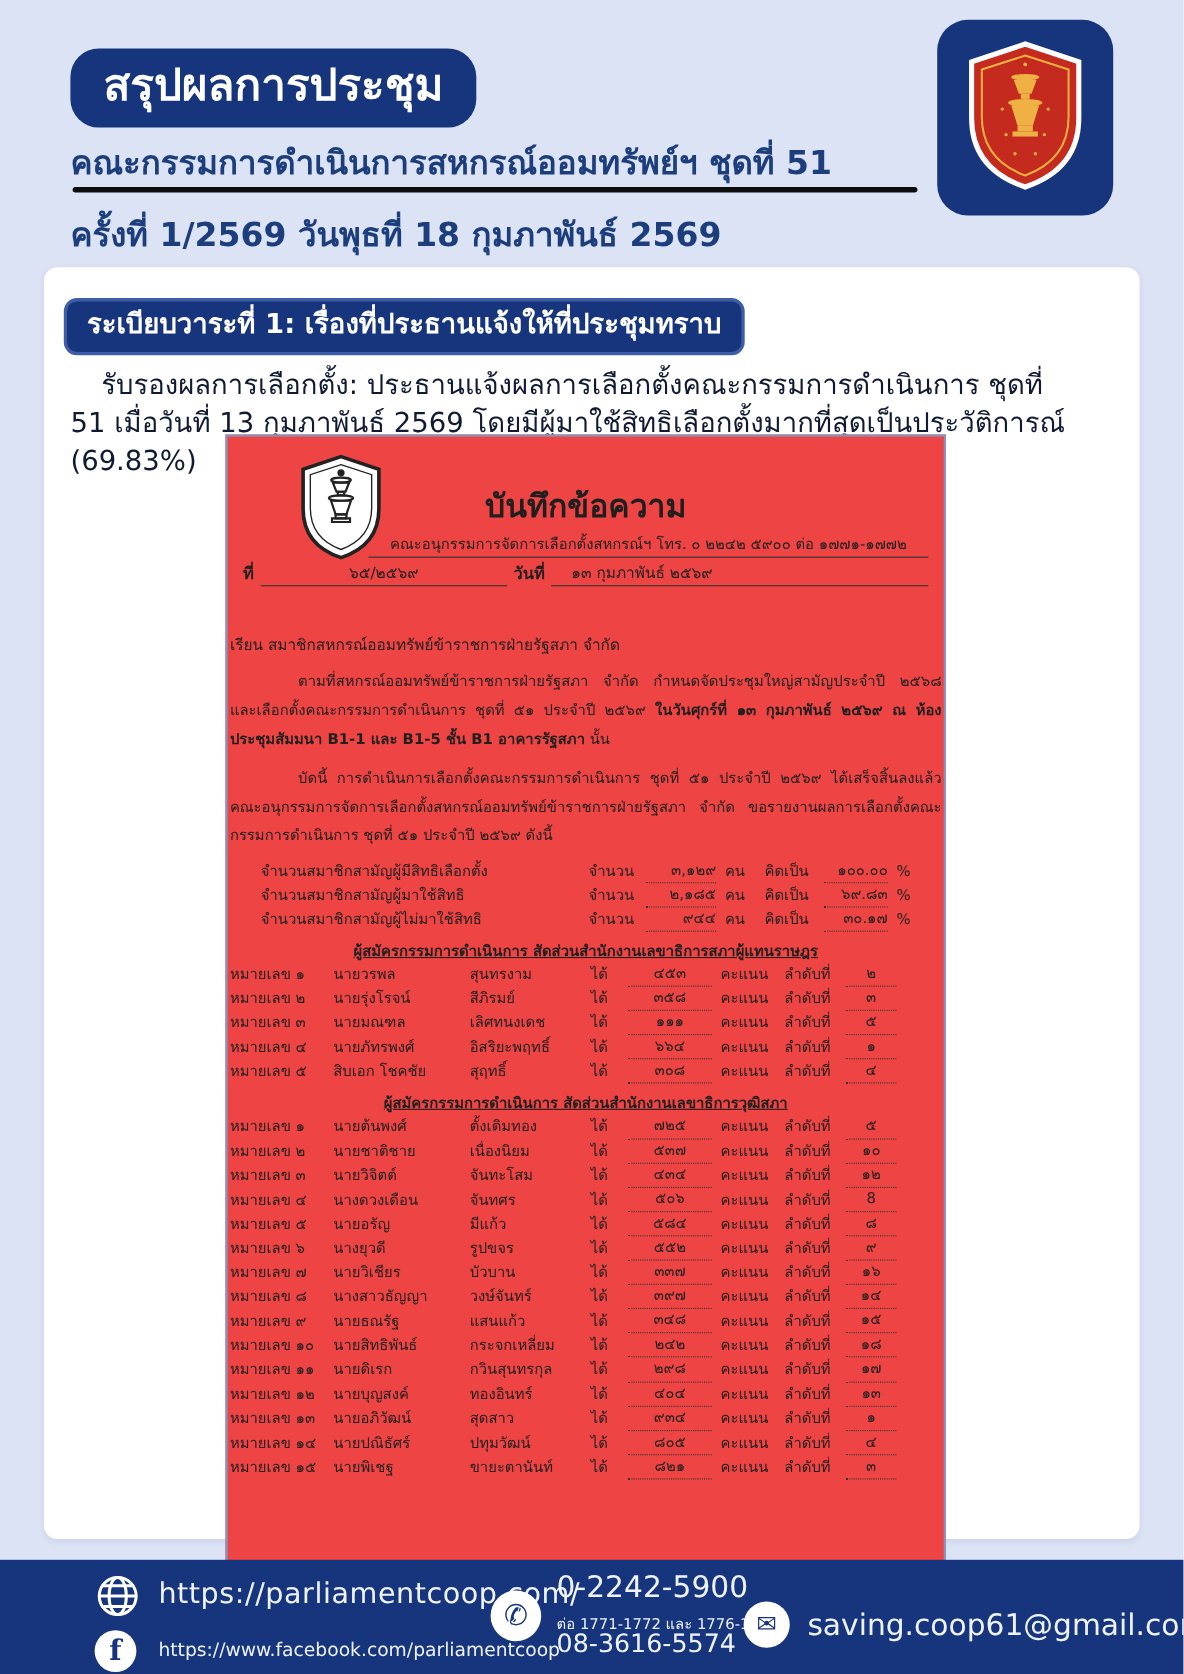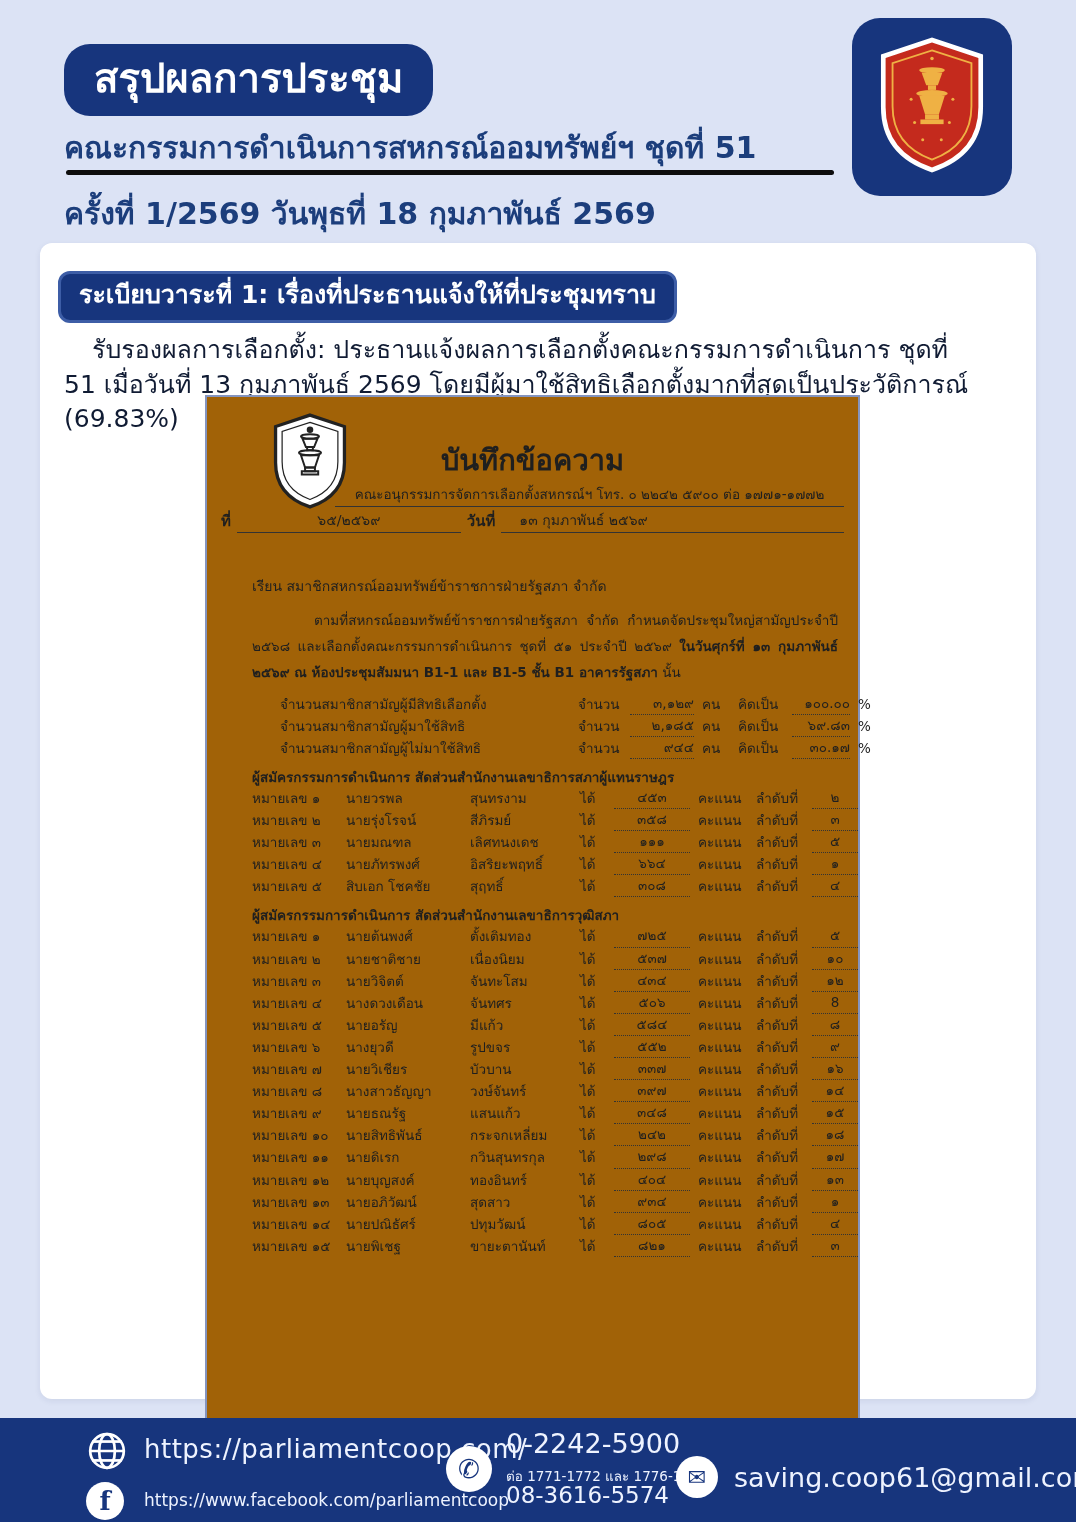--- a/index.html
+++ b/index.html
@@ -23,42 +23,42 @@
 
   
   .card{position:absolute;left:40px;top:243px;width:996px;height:1156px;background:#fff;border-radius:12px;
     box-shadow:0 2px 6px rgba(20,40,90,.08);}
   .agenda-badge{position:absolute;left:18px;top:28px;background:var(--navy);color:#fff;font-size:25px;
     font-weight:bold;padding:7px 18px 10px;border-radius:12px;border:3px solid #3d5da6;line-height:1.15;}
   .agenda-text{position:absolute;left:24px;top:90px;width:920px;font-size:25px;line-height:1.38;
     color:#101b33;text-indent:28px;}
 
   
-  .memo{position:absolute;left:165px;top:152px;width:655px;height:1120px;background:#a16207;
+  .memo{position:absolute;left:165px;top:152px;width:655px;height:1120px;background:#ef4444;
     border:2px solid #8494bf;color:var(--doc-ink);font-size:13.5px;}
   .memo-head{position:relative;height:172px;}
   .memo-logo{position:absolute;left:62px;top:14px;width:82px;height:100px;}
   .memo-title{position:absolute;left:0;right:0;top:40px;text-align:center;font-size:29px;font-weight:bold;}
   .memo-agency{position:absolute;left:128px;right:14px;top:86px;border-bottom:1.4px solid #333;
     text-align:center;padding-bottom:1px;font-size:13.5px;}
   .memo-row{position:absolute;left:14px;right:14px;display:flex;align-items:flex-end;gap:6px;font-size:14px;}
   .memo-row .lbl{font-weight:bold;font-size:15px;white-space:nowrap;}
   .memo-row .fill{flex:1;border-bottom:1.4px solid #333;text-align:center;padding-bottom:1px;}
   .memo-row .fill.left{text-align:left;padding-left:18px;}
   .row-no{top:112px;} .row-subject{top:142px;}
-  .memo-body{padding:0 20px;margin-left:25px;}
+  .memo-body{padding:0 2px;}
   .to-line{margin-top:6px;font-size:14px;}
   .para{margin-top:10px;line-height:26px;text-indent:62px;text-align:justify;}
   .para b{font-weight:bold;}
   
   .stats{margin:8px 0 0 28px;}
   .srow{display:grid;grid-template-columns:298px 52px 72px 36px 54px 66px 20px;line-height:21px;align-items:end;}
   .srow .dot{border-bottom:1.2px dotted #333;text-align:right;margin-right:8px;}
   
-  .sec-heading{margin-top:9px;font-weight:bold;line-height:19px;}
+  .sec-heading{margin-top:9px;text-align:center;font-weight:bold;text-decoration:underline;line-height:19px;}
   .trow{display:grid;grid-template-columns:94px 124px 110px 34px 84px 58px 56px 54px;line-height:21.1px;align-items:end;}
   .trow .dot{border-bottom:1.2px dotted #333;text-align:center;margin-right:8px;}
 
   
   .footer{position:absolute;left:0;top:1418px;width:1076px;height:104px;background:var(--navy);color:#eef3ff;}
   .f-icon{position:absolute;display:flex;align-items:center;justify-content:center;}
   .circle{background:#fff;color:var(--navy);border-radius:50%;display:flex;align-items:center;justify-content:center;font-weight:bold;}
   .f-web-text{position:absolute;left:144px;top:16px;font-size:26px;letter-spacing:.5px;}
   .f-fb-text{position:absolute;left:144px;top:72px;font-size:17px;}
   .f-phone-main{position:absolute;left:506px;top:10px;font-size:27px;}
@@ -129,20 +129,21 @@
           <span class="lbl">ที่</span>
           <span class="fill">๖๕/๒๕๖๙</span>
           <span class="lbl">วันที่</span>
           <span class="fill left" style="flex:1.45">๑๓ กุมภาพันธ์ ๒๕๖๙</span>
         </div>
       </div>
 
       <div class="memo-body">
         <div class="to-line">เรียน  สมาชิกสหกรณ์ออมทรัพย์ข้าราชการฝ่ายรัฐสภา จำกัด</div>
         <p class="para"><span>ตามที่สหกรณ์ออมทรัพย์ข้าราชการฝ่ายรัฐสภา จำกัด กำหนดจัดประชุมใหญ่สามัญประจำปี ๒๕๖๘ และเลือกตั้งคณะกรรมการดำเนินการ ชุดที่ ๕๑ ประจำปี ๒๕๖๙ </span><b>ในวันศุกร์ที่ ๑๓ กุมภาพันธ์ ๒๕๖๙ ณ ห้องประชุมสัมมนา B1-1 และ B1-5 ชั้น B1 อาคารรัฐสภา</b><span> นั้น</span></p>
+        <p class="para">บัดนี้ การดำเนินการเลือกตั้งคณะกรรมการดำเนินการ ชุดที่ ๕๑ ประจำปี ๒๕๖๙ ได้เสร็จสิ้นลงแล้ว คณะอนุกรรมการจัดการเลือกตั้งสหกรณ์ออมทรัพย์ข้าราชการฝ่ายรัฐสภา จำกัด ขอรายงานผลการเลือกตั้งคณะกรรมการดำเนินการ ชุดที่ ๕๑ ประจำปี ๒๕๖๙ ดังนี้</p>
 
         <div class="stats">
             <div class="srow">
               <span>จำนวนสมาชิกสามัญผู้มีสิทธิเลือกตั้ง</span>
               <span>จำนวน</span>
               <span class="dot">๓,๑๒๙</span>
               <span>คน</span>
               <span>คิดเป็น</span>
               <span class="dot">๑๐๐.๐๐</span>
               <span>%</span>

